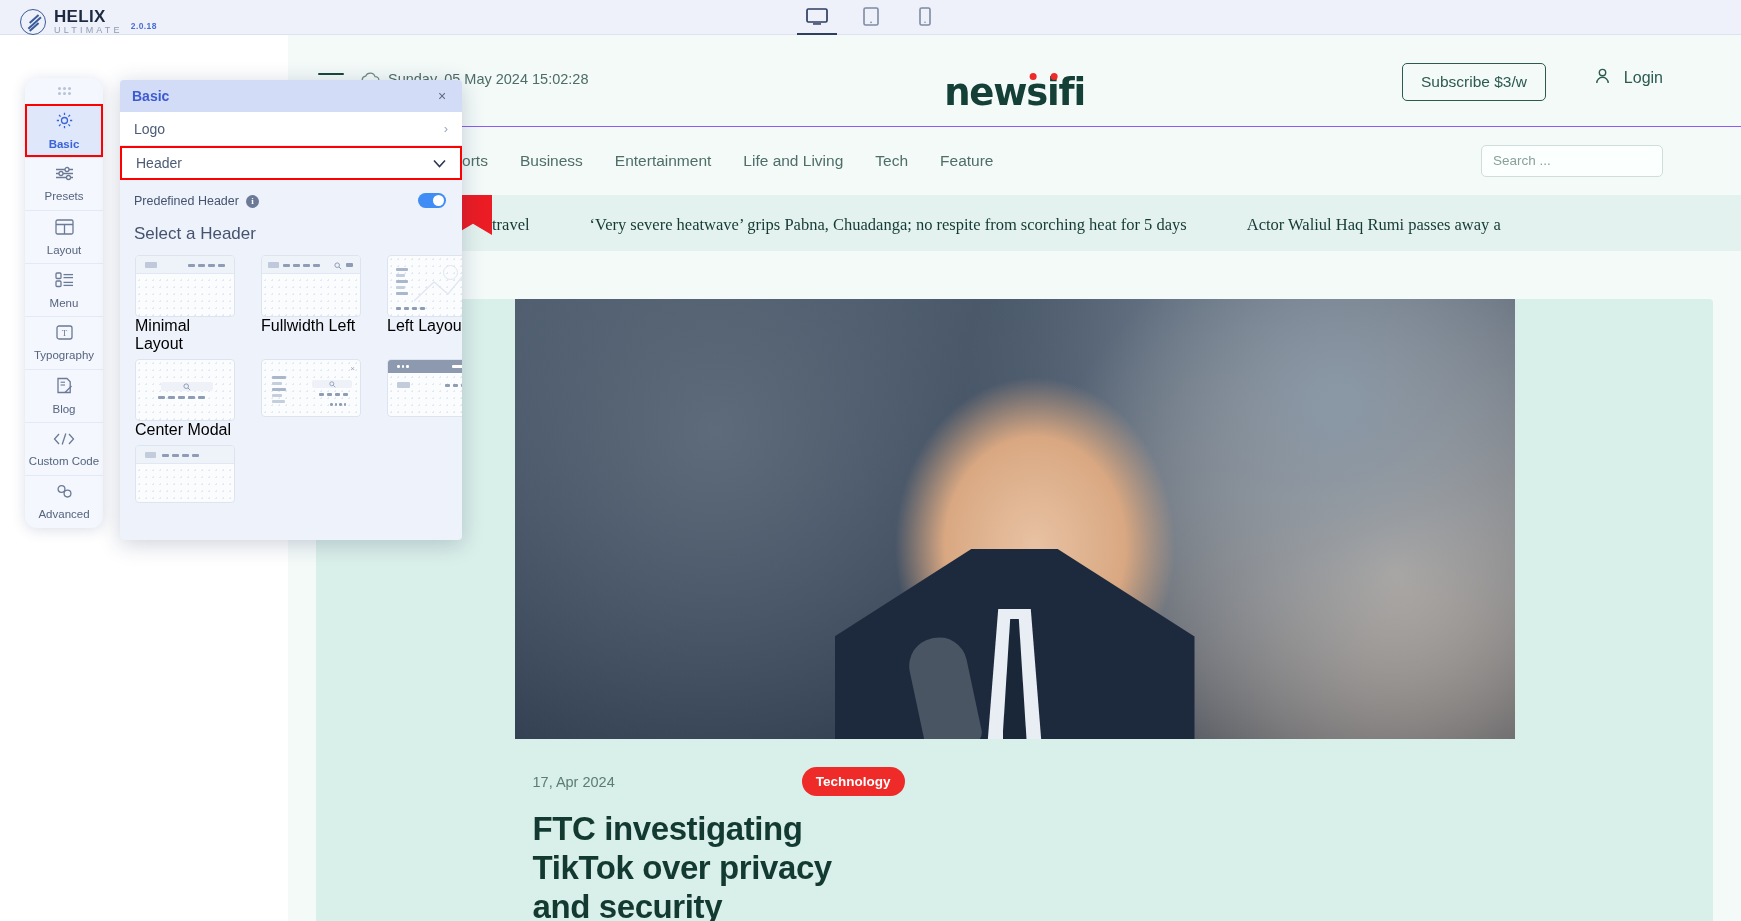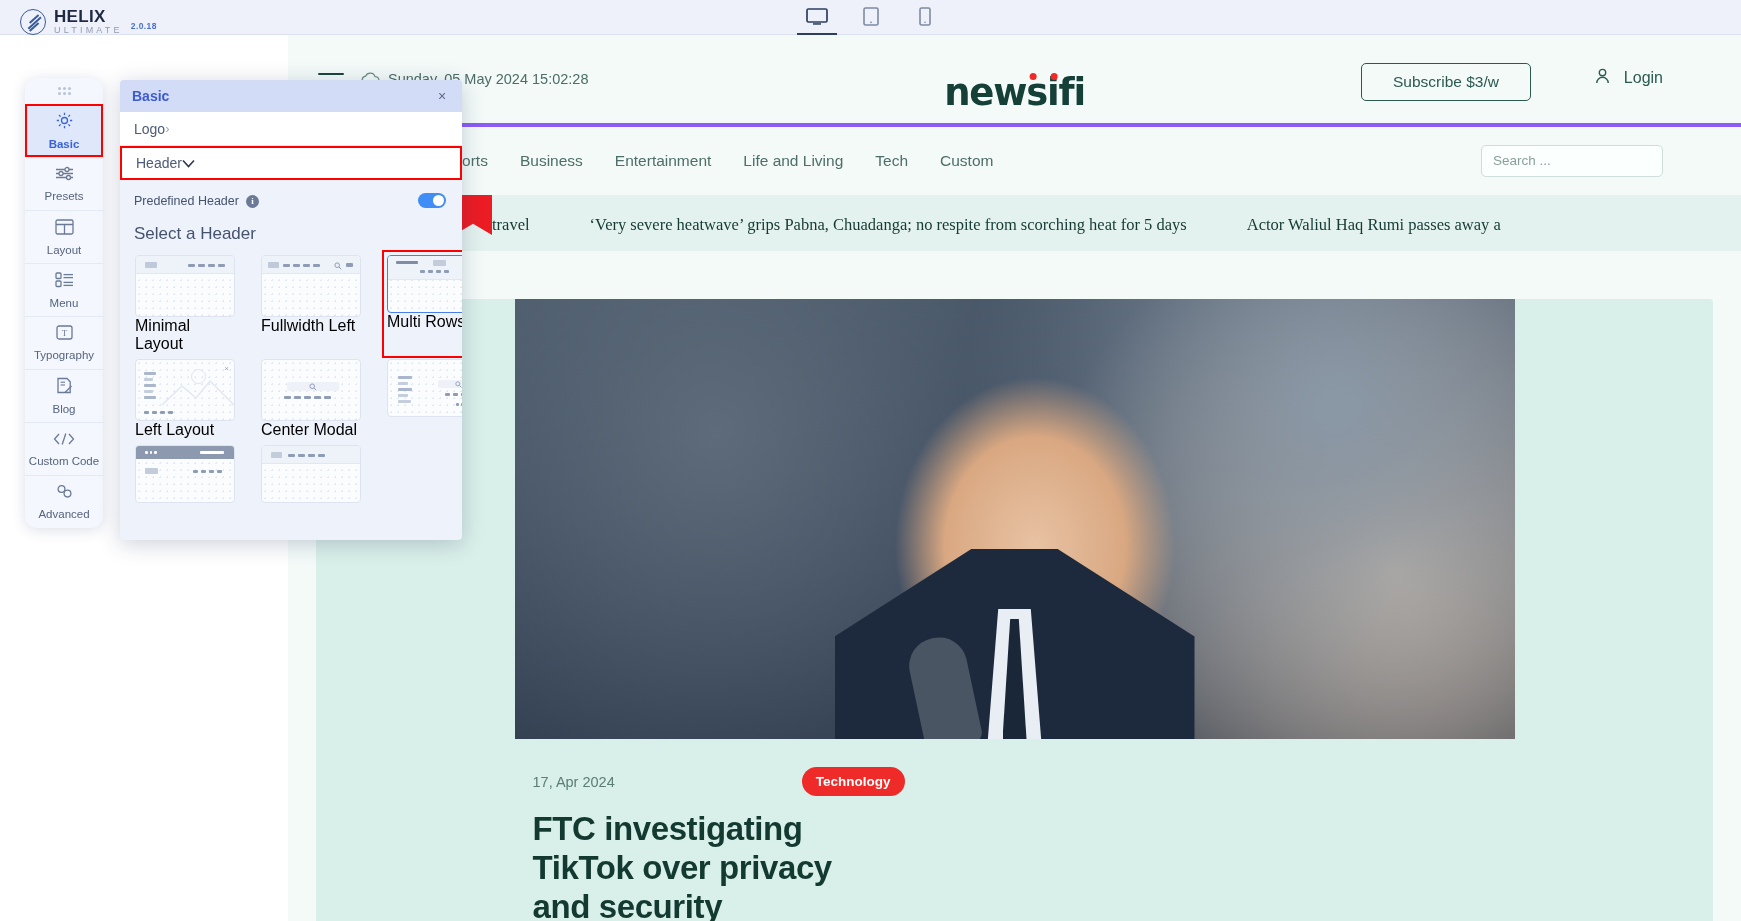--- a/index.html
+++ b/index.html
@@ -52,39 +52,39 @@
   .devbtn svg { display: block; }
 
   
   .preview {
     position: absolute; left: 288px; top: 35px;
     width: 1453px; height: 886px; background: #f3faf8;
     overflow: hidden;
   }
   .site-head {
     position: relative; height: 92px; background: #f3faf8;
-    border-bottom: 4px solid #8b5cf6;
+    border-bottom: 1px solid #8b5cf6;
   }
   .hamburger { position: absolute; left: 30px; top: 38px; width: 26px; }
   .hamburger span { display: block; height: 2.4px; background: #17463c; margin-bottom: 5px; border-radius: 1px;}
   .hamburger span:last-child { width: 20px; margin-bottom: 0; }
   .date-line {
     position: absolute; left: 72px; top: 36px;
     font-size: 14.5px; color: #4d6d66; display: flex; align-items: center; gap: 8px;
   }
   .cloud-ico { width: 20px; height: 14px; position: relative; }
   .cloud-ico svg { display:block; }
   .site-logo {
     position: absolute; left: 50%; top: 39px; transform: translateX(-50%);
     font-size: 37px; font-weight: 700; color: #154038; letter-spacing: -1.2px;
     font-family: "DejaVu Sans", sans-serif; line-height: 1;
   }
   .subscribe-btn {
-    position: absolute; right: 210px; top: 28px;
-    padding: 9px 31px; border: 1px solid #2c5a50; border-radius: 5px;
+    position: absolute; right: 195px; top: 28px;
+    padding: 9px 18px; border: 1px solid #2c5a50; border-radius: 5px;
     font-size: 15.5px; color: #2c5a50; background: transparent; cursor: pointer;
     font-family: "Liberation Sans", sans-serif;
   }
   .login-btn {
     position: absolute; right: 78px; top: 33px;
     font-size: 16px; color: #2c5a50; display: flex; align-items: center; gap: 14px; cursor: pointer;
   }
 
   .site-nav {
     position: relative; height: 68px; display: flex; align-items: center;
@@ -188,21 +188,21 @@
     height: 32px; background: #d3dcf6; display: flex; align-items: center;
     padding: 0 12px; position: relative;
   }
   .panel-head .t { font-size: 14px; font-weight: 700; color: #3d5bd0; }
   .panel-close {
     position: absolute; right: 8px; top: 4px; width: 24px; height: 24px;
     border-radius: 50%; display: flex; align-items: center; justify-content: center;
     color: #5a6b8c; font-size: 14px; cursor: pointer;
   }
   .acc-row {
-    height: 34px; background: #fff; display: flex; align-items: center; 
+    height: 34px; background: #fff; display: flex; align-items: center; justify-content: space-between;
     padding: 0 14px; font-size: 14px; color: #4d5b75; cursor: pointer;
     border-bottom: 1px solid #e7ecf7;
   }
   .acc-row.sel { border: 2.5px solid #ff0000; height: 34px; }
   .acc-row .chev { color: #9aa7bd; font-size: 13px; }
   .predef {
     height: 42px; display: flex; align-items: center; padding: 0 14px; gap: 7px;
     position: relative;
   }
   .predef .lbl { font-size: 12.5px; color: #44536e; }
@@ -328,21 +328,21 @@
       </div>
     </div>
 
     <div class="site-nav">
       <span class="navitem">Politics</span>
       <span class="navitem">Sports</span>
       <span class="navitem">Business</span>
       <span class="navitem">Entertainment</span>
       <span class="navitem">Life and Living</span>
       <span class="navitem">Tech</span>
-      <span class="navitem">Custom</span>
+      <span class="navitem">Feature</span>
       <div class="searchbox">Search ...</div>
     </div>
 
     <div class="ticker">
       <div class="ticker-flag"></div>
       <div class="ticker-items">
         <span>travel</span>
         <span>‘Very severe heatwave’ grips Pabna, Chuadanga; no respite from scorching heat for 5 days</span>
         <span>Actor Waliul Haq Rumi passes away a</span>
       </div>
@@ -540,39 +540,20 @@
           <span class="sk" style="right:7px;top:7px;width:7px;height:4px;background:#8e9cb6"></span>
           <svg style="position:absolute;right:18px;top:5.5px" width="8" height="8" viewBox="0 0 8 8">
               <circle cx="3.2" cy="3.2" r="2.3" fill="none" stroke="#8e9cb6" stroke-width="1"></circle>
               <line x1="5" y1="5" x2="7.2" y2="7.2" stroke="#8e9cb6" stroke-width="1"></line>
             </svg>
         </div>
         <div class="lbl">Fullwidth Left</div>
       </div>
 
 
-      <div class="thumb-cell redbox">
-        <div class="thumb selblue" style="height:58px">
-          <div class="bar" style="height:24px"></div>
-          <span class="sk" style="left:8px;top:5px;width:22px;height:3px;background:#7f8ca4"></span>
-          <span class="sk" style="left:45px;top:4px;width:13px;height:6px;background:#c3ccdb"></span>
-          <span class="dots3" style="right:9px;top:6px">
-              <i></i>
-              <i></i>
-              <i></i>
-            </span>
-          <span class="dashes sm" style="left:32px;top:14px">
-              <i></i>
-              <i></i>
-              <i></i>
-              <i></i>
-            </span>
-        </div>
-        <div class="lbl">Multi Rows</div>
-      </div>
 
       <div class="thumb-cell">
         <div class="thumb">
           <span class="xm">×</span>
           <span class="sk" style="left:8px;top:12px;width:12px;height:3px"></span>
           <span class="sk lite" style="left:8px;top:18px;width:9px;height:3px"></span>
           <span class="sk" style="left:8px;top:24px;width:12px;height:3px"></span>
           <span class="sk lite" style="left:8px;top:30px;width:9px;height:3px"></span>
           <span class="sk" style="left:8px;top:36px;width:12px;height:3px"></span>
           <span class="circ" style="right:28px;top:9px;width:15px;height:15px"></span>

